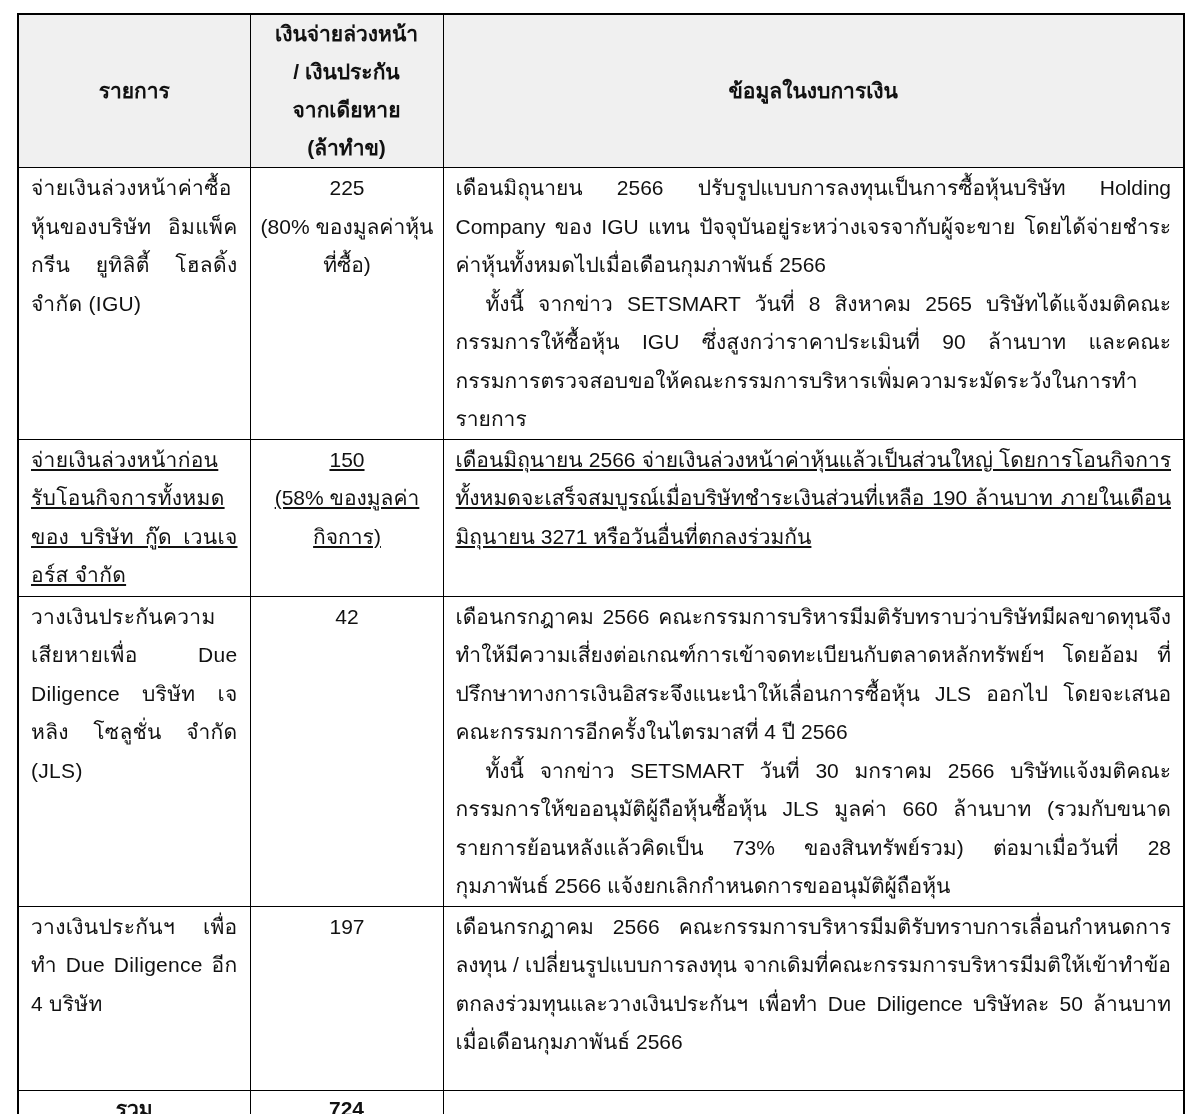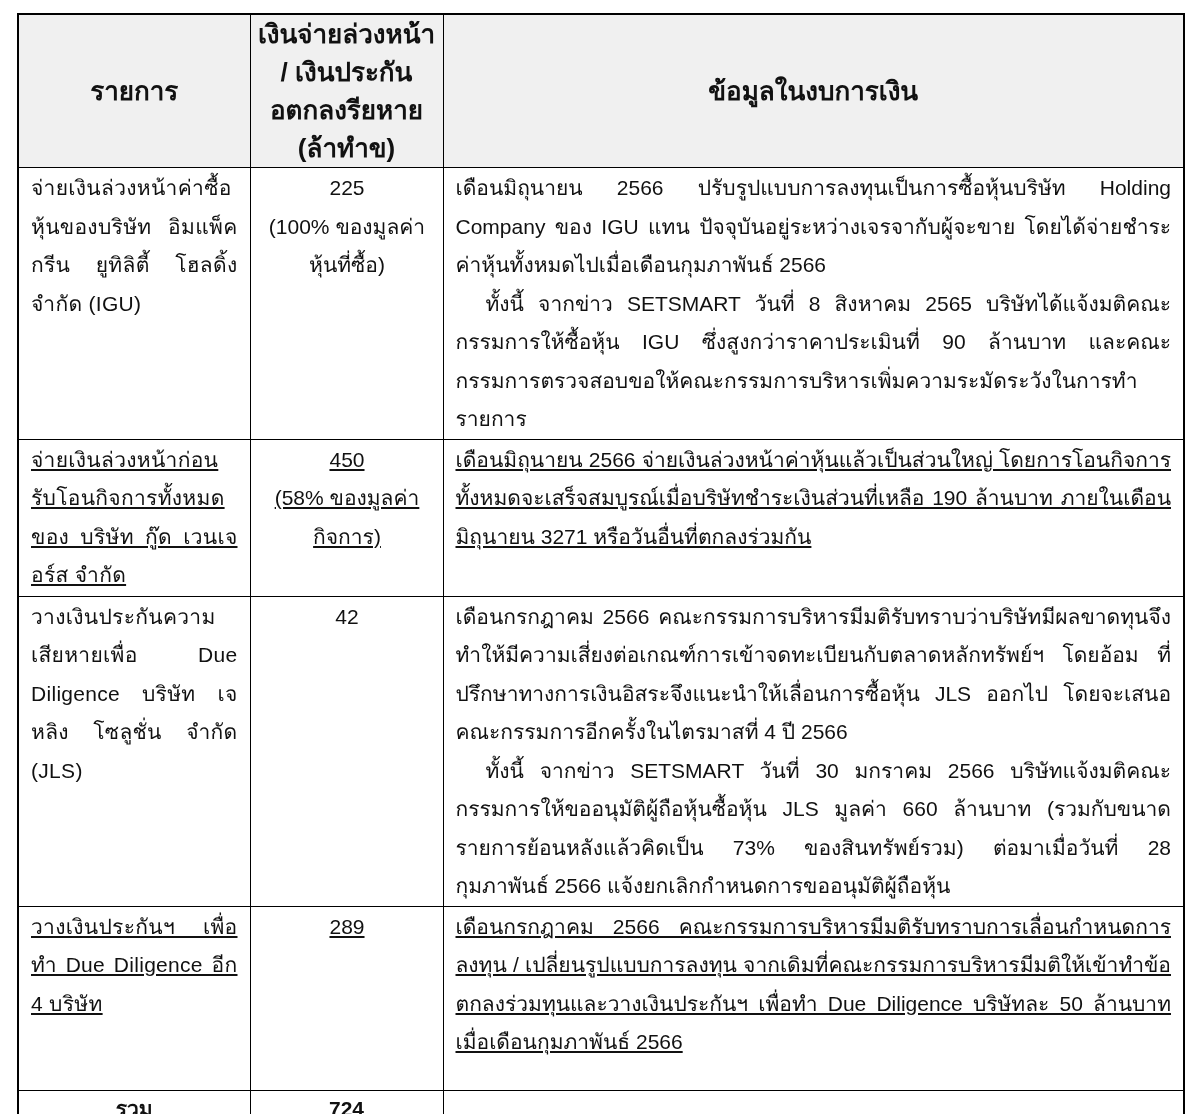--- a/index.html
+++ b/index.html
@@ -8,93 +8,93 @@
   table.main {
     position: absolute; left: 17px; top: 13px; width: 1166px;
     border-collapse: collapse; table-layout: fixed;
     border: 2px solid #000;
   }
   table.main col.c1 { width: 232px; }
   table.main col.c2 { width: 193px; }
   table.main col.c3 { width: 741px; }
   th, td { border: 1px solid #000; vertical-align: top; }
   th {
-    background: #f0f0f0; font-weight: bold; font-size: 26px; line-height: 38px;
+    background: #f0f0f0; font-weight: bold; font-size: 21px; line-height: 38px;
     text-align: center; vertical-align: middle; height: 150px; padding: 0 6px;
   }
   td { font-size: 21px; line-height: 38.5px; padding: 1px 12px 0 12px; }
   td.item { text-align: justify; letter-spacing: 0.3px; }
   td.amount { text-align: center; padding: 1px 6px 0 7px; }
   td.info { text-align: justify; padding: 1px 12px 0 12px; }
   td.info p { margin: 0; }
   td.info p.indent { text-indent: 30px; }
   tr.r1 td { height: 267px; }
   tr.r2 td { height: 155px; text-decoration: underline; }
   tr.r3 td { height: 306px; }
-  tr.r4 td { height: 182px; text-decoration: underline; }
+  tr.r4 td { height: 182px; }
   tr.total td { height: 34px; font-weight: bold; text-align: center; vertical-align: middle; line-height: 34px; }
   .amt-note { display: block; }
 </style>
 </head>
 <body>
 
 <table class="main">
   <colgroup>
       <col class="c1">
       <col class="c2">
       <col class="c3">
     </colgroup>
   <thead>
     <tr>
       <th>รายการ</th>
       <th>
         <span class="amt-note">เงินจ่ายล่วงหน้า</span>
         <span class="amt-note">/ เงินประกัน</span>
-        <span class="amt-note">อตกลงรียหาย</span>
+        <span class="amt-note">จากเดียหาย</span>
         <span class="amt-note">(ล้าทำข)</span>
       </th>
       <th>ข้อมูลในงบการเงิน</th>
     </tr>
   </thead>
   <tbody>
     <tr class="r1">
       <td class="item">จ่ายเงินล่วงหน้าค่าซื้อหุ้นของบริษัท อิมแพ็ค กรีน ยูทิลิตี้ โฮลดิ้ง จำกัด (IGU)</td>
       <td class="amount">
         <span class="amt-note">225</span>
-        <span class="amt-note">(100% ของมูลค่าหุ้นที่ซื้อ)</span>
+        <span class="amt-note">(80% ของมูลค่าหุ้นที่ซื้อ)</span>
       </td>
       <td class="info">
         <p>เดือนมิถุนายน 2566 ปรับรูปแบบการลงทุนเป็นการซื้อหุ้นบริษัท Holding Company ของ IGU แทน ปัจจุบันอยู่ระหว่างเจรจากับผู้จะขาย โดยได้จ่ายชำระค่าหุ้นทั้งหมดไปเมื่อเดือนกุมภาพันธ์ 2566</p>
         <p class="indent">ทั้งนี้ จากข่าว SETSMART วันที่ 8 สิงหาคม 2565 บริษัทได้แจ้งมติคณะกรรมการให้ซื้อหุ้น IGU ซึ่งสูงกว่าราคาประเมินที่ 90 ล้านบาท และคณะกรรมการตรวจสอบขอให้คณะกรรมการบริหารเพิ่มความระมัดระวังในการทำรายการ</p>
       </td>
     </tr>
     <tr class="r2">
       <td class="item">จ่ายเงินล่วงหน้าก่อนรับโอนกิจการทั้งหมด ของ บริษัท กู๊ด เวนเจอร์ส จำกัด</td>
       <td class="amount">
-        <span class="amt-note">450</span>
+        <span class="amt-note">150</span>
         <span class="amt-note">(58% ของมูลค่ากิจการ)</span>
       </td>
       <td class="info">
         <p>เดือนมิถุนายน 2566 จ่ายเงินล่วงหน้าค่าหุ้นแล้วเป็นส่วนใหญ่ โดยการโอนกิจการทั้งหมดจะเสร็จสมบูรณ์เมื่อบริษัทชำระเงินส่วนที่เหลือ 190 ล้านบาท ภายในเดือนมิถุนายน 3271 หรือวันอื่นที่ตกลงร่วมกัน</p>
       </td>
     </tr>
     <tr class="r3">
       <td class="item">วางเงินประกันความเสียหายเพื่อ Due Diligence บริษัท เจหลิง โซลูชั่น จำกัด (JLS)</td>
       <td class="amount">
         <span class="amt-note">42</span>
       </td>
       <td class="info">
         <p>เดือนกรกฎาคม 2566 คณะกรรมการบริหารมีมติรับทราบว่าบริษัทมีผลขาดทุนจึงทำให้มีความเสี่ยงต่อเกณฑ์การเข้าจดทะเบียนกับตลาดหลักทรัพย์ฯ โดยอ้อม ที่ปรึกษาทางการเงินอิสระจึงแนะนำให้เลื่อนการซื้อหุ้น JLS ออกไป โดยจะเสนอคณะกรรมการอีกครั้งในไตรมาสที่ 4 ปี 2566</p>
         <p class="indent">ทั้งนี้ จากข่าว SETSMART วันที่ 30 มกราคม 2566 บริษัทแจ้งมติคณะกรรมการให้ขออนุมัติผู้ถือหุ้นซื้อหุ้น JLS มูลค่า 660 ล้านบาท (รวมกับขนาดรายการย้อนหลังแล้วคิดเป็น 73% ของสินทรัพย์รวม) ต่อมาเมื่อวันที่ 28 กุมภาพันธ์ 2566 แจ้งยกเลิกกำหนดการขออนุมัติผู้ถือหุ้น</p>
       </td>
     </tr>
     <tr class="r4">
       <td class="item">วางเงินประกันฯ เพื่อทำ Due Diligence อีก 4 บริษัท</td>
       <td class="amount">
-        <span class="amt-note">289</span>
+        <span class="amt-note">197</span>
       </td>
       <td class="info">
         <p>เดือนกรกฎาคม 2566 คณะกรรมการบริหารมีมติรับทราบการเลื่อนกำหนดการลงทุน / เปลี่ยนรูปแบบการลงทุน จากเดิมที่คณะกรรมการบริหารมีมติให้เข้าทำข้อตกลงร่วมทุนและวางเงินประกันฯ เพื่อทำ Due Diligence บริษัทละ 50 ล้านบาท เมื่อเดือนกุมภาพันธ์ 2566</p>
       </td>
     </tr>
     <tr class="total">
       <td>รวม</td>
       <td>724</td>
       <td></td>
     </tr>

